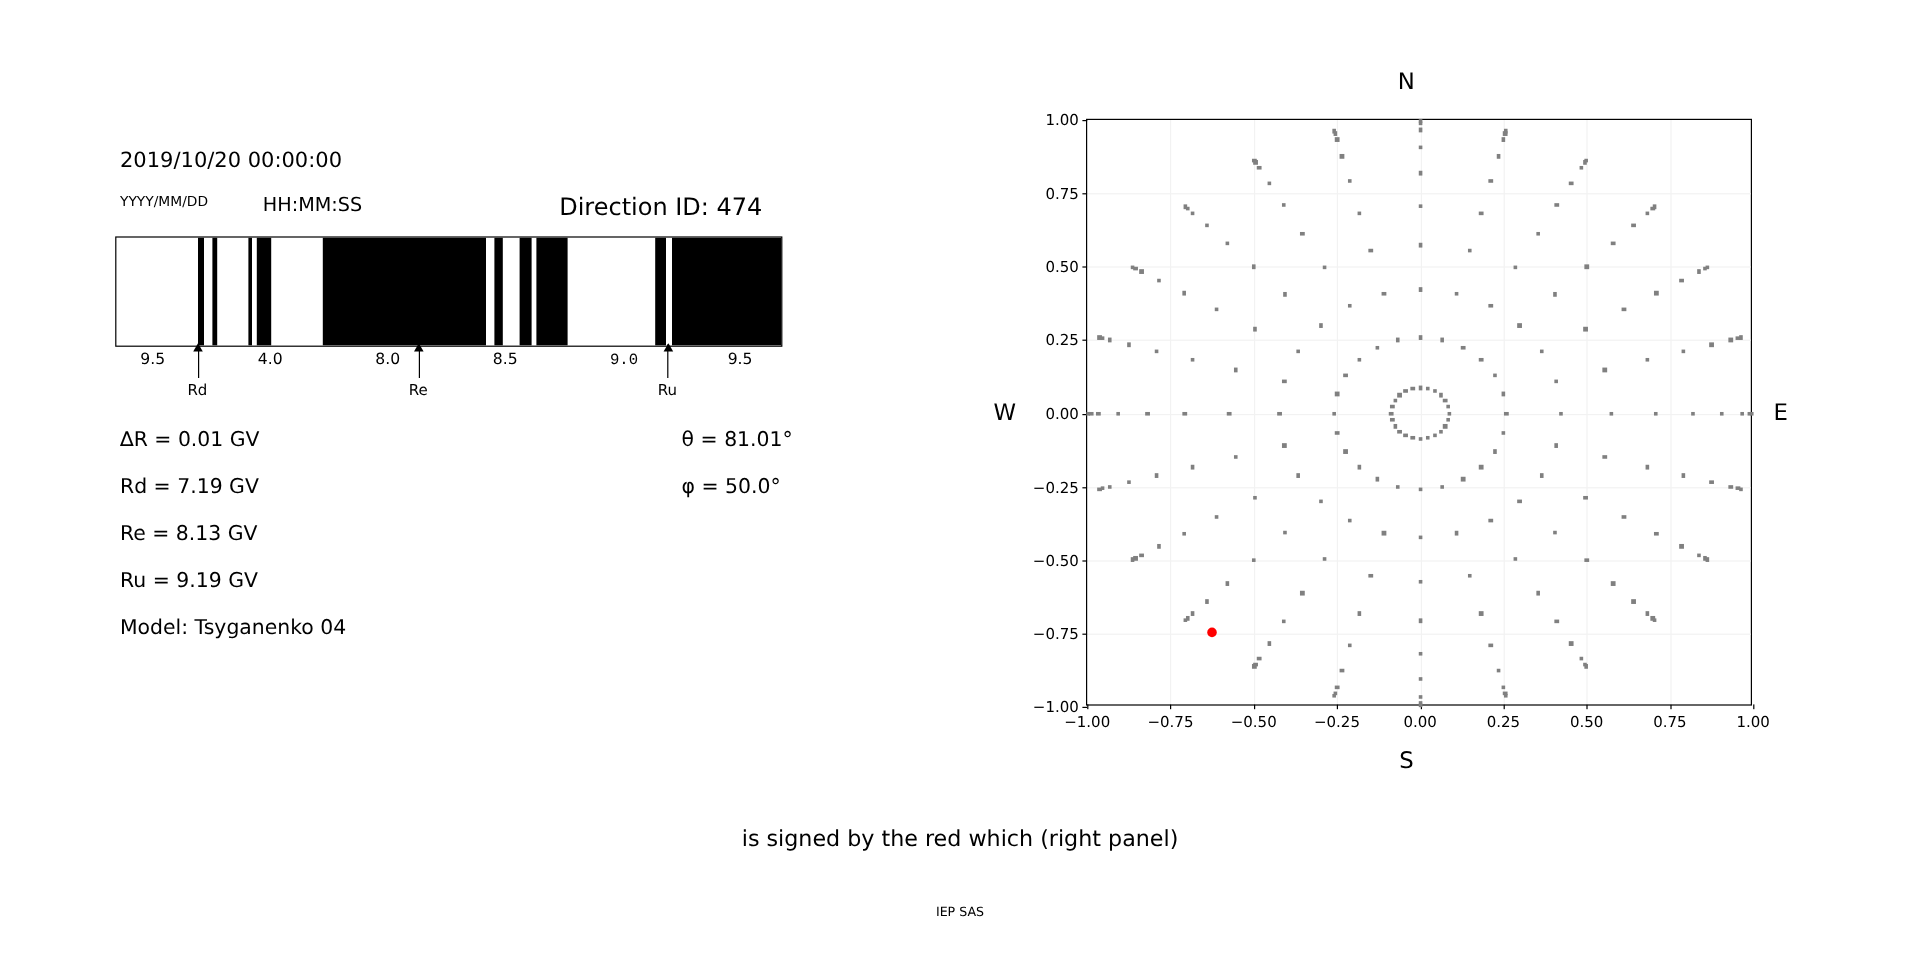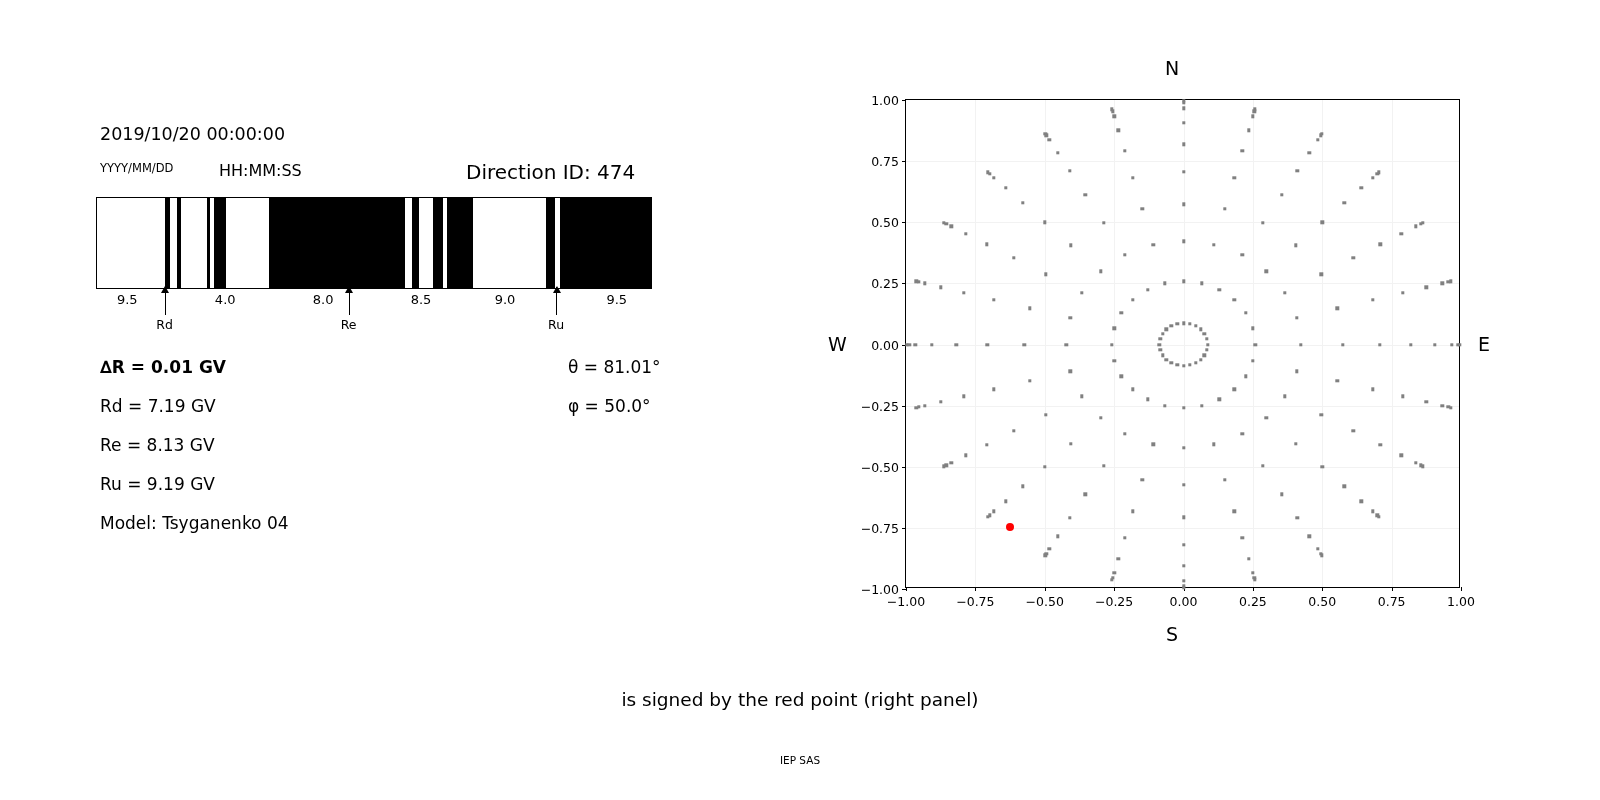--- a/index.html
+++ b/index.html
@@ -104,40 +104,40 @@
         <div class="band" style="left: 463.007px; width: 92.993px;"></div>
       </div>
   </div>
 
   <div class="abs" id="rig-axis">
 
   <div class="tick-label" style="left: 31.3239px;">9.5</div>
       <div class="tick-label" style="left: 129.211px;">4.0</div>
       <div class="tick-label" style="left: 227.099px;">8.0</div>
       <div class="tick-label" style="left: 324.986px;">8.5</div>
-      <div class="tick-label" style="left: 409px;">9.0</div>
+      <div class="tick-label" style="left: 424px; font-family: Liberation Mono, monospace;">9.0</div>
       <div class="tick-label" style="left: 520.761px;">9.5</div>
       <div class="marker" style="left: 68.5211px;">
         <div class="shaft"></div>
         <div class="head"></div>
         <div class="mlabel">Rd</div>
       </div>
       <div class="marker" style="left: 252.549px;">
         <div class="shaft"></div>
         <div class="head"></div>
         <div class="mlabel">Re</div>
       </div>
       <div class="marker" style="left: 460.07px;">
         <div class="shaft"></div>
         <div class="head"></div>
         <div class="mlabel">Ru</div>
       </div>
     </div>
 
-  <div class="abs param param-left" style="top:357px;font-weight:bold;">∆R = 0.01 GV</div>
+  <div class="abs param param-left" style="top:357px;">∆R = 0.01 GV</div>
   <div class="abs param param-left" style="top:396px;">Rd = 7.19 GV</div>
   <div class="abs param param-left" style="top:435px;">Re = 8.13 GV</div>
   <div class="abs param param-left" style="top:474px;">Ru = 9.19 GV</div>
   <div class="abs param param-left" style="top:513px;">Model: Tsyganenko 04</div>
 
   <div class="abs param param-right" style="top:357px;">θ = 81.01°</div>
   <div class="abs param param-right" style="top:396px;">φ = 50.0°</div>
 </div>
 
 <div class="abs" id="right-panel">
@@ -436,15 +436,15 @@
       <div style="position: absolute; left: 50%; top: 100%; margin-top: 28px; transform: translateX(-50%); font-size: 19px;"></div>
     </div>
 </div>
 
 <div class="compass" id="cmp-n">N</div>
 <div class="compass" id="cmp-s">S</div>
 <div class="compass" id="cmp-w">W</div>
 <div class="compass" id="cmp-e">E</div>
 
 <div id="caption">
-  <div class="cap-line">is signed by the red point (right panel)</div>
+  <div class="cap-line">is signed by the red which (right panel)</div>
 </div>
 <div id="footer">IEP SAS</div>
 
 </body></html>

